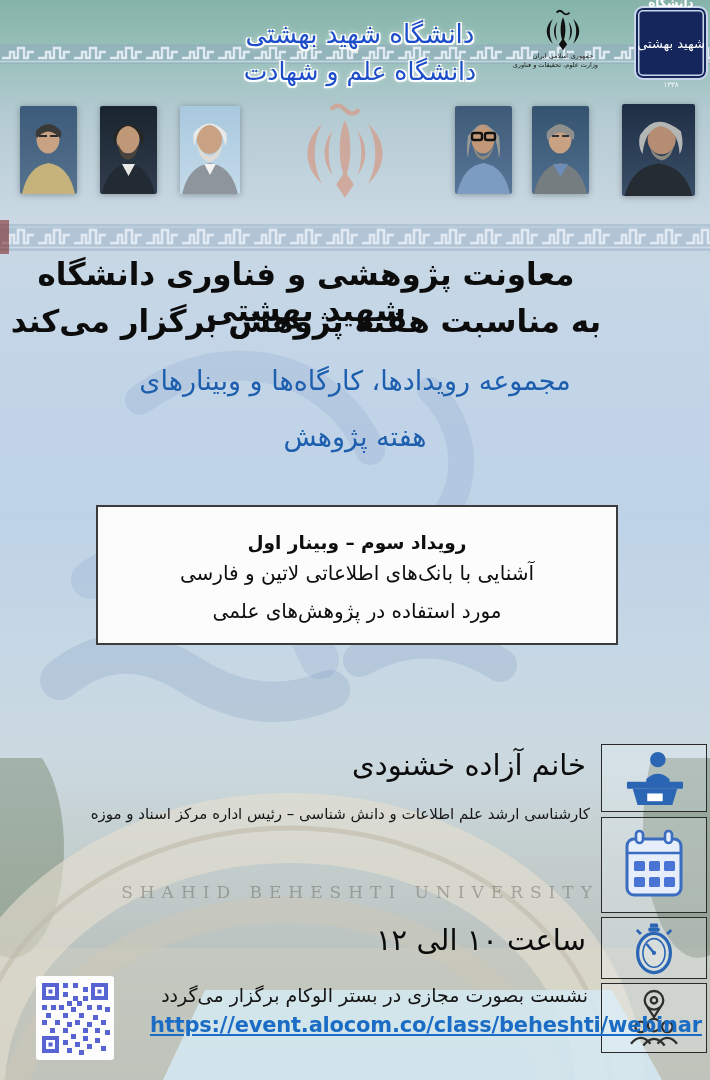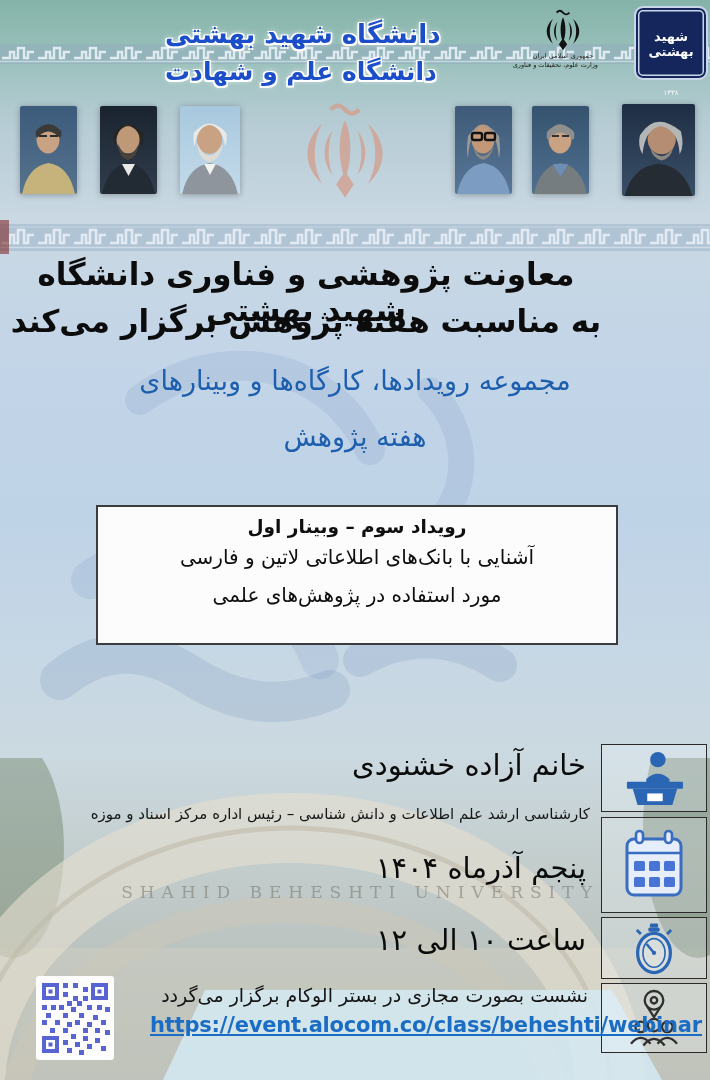--- a/index.html
+++ b/index.html
@@ -7,52 +7,52 @@
     position:relative;width:710px;height:1080px;overflow:hidden;
     font-family:"DejaVu Sans",sans-serif;
     background:linear-gradient(180deg,
       #85b3a9 0%, #98c0ba 5%, #b5cbd3 11%, #c9d8e3 20%, #c3d5e7 32%,
       #bfd3e7 48%, #c6d7e5 60%, #cbd9e0 70%, #c3cdcc 80%, #b9c1bd 90%, #b3bab6 100%);
   }
   .abs{position:absolute;}
   svg{display:block;}
 
   
-  .org-title{left:165px;top:18px;width:390px;text-align:left;direction:rtl;
-    color:#1d4ec9;font-weight:bold;
+  .org-title{left:165px;top:18px;width:390px;text-align:center;direction:rtl;
+    color:#1d4ec9;font-weight:normal;
     text-shadow:-1.5px -1.5px 0 #fff,1.5px -1.5px 0 #fff,-1.5px 1.5px 0 #fff,1.5px 1.5px 0 #fff,0 0 6px #fff;}
   .org-title .l1{font-size:26px;line-height:32px;}
   .org-title .l2{font-size:25px;line-height:32px;margin-top:6px;}
 
   .gov-emblem{left:528px;top:8px;width:70px;text-align:center;}
   .gov-cap{font-size:6.5px;line-height:1.35;color:#1a1a1a;direction:rtl;white-space:nowrap;}
 
   .uni-seal{left:634px;top:6px;width:70px;height:70px;background:#14265c;border-radius:9px;
     border:2px solid #c9d6ea;box-shadow:inset 0 0 0 2px #14265c, inset 0 0 0 3.5px #c9d6ea;
     display:flex;flex-direction:column;align-items:center;justify-content:center;color:#fff;
     direction:rtl;text-align:center;gap:27px;}
   .uni-seal .s1{font-size:12px;font-weight:bold;line-height:1.15;}
-  .uni-seal .s2{font-size:13px;font-weight:bold;line-height:1.15;}
+  .uni-seal .s2{font-size:13px;font-weight:normal;line-height:1.15;}
   .uni-seal .yr{font-size:7px;margin-top:2px;opacity:.9;}
 
   
   .band{left:0;width:710px;}
 
   
   .photo{top:106px;height:88px;width:57px;box-shadow:0 1px 6px rgba(0,0,0,.3);border-radius:2px;overflow:hidden;}
   .photo svg{width:100%;height:100%;}
 
   
   .headline{left:0;width:612px;text-align:center;direction:rtl;color:#0c0c0c;font-weight:bold;font-size:31px;}
   .series-line{left:0;width:710px;text-align:center;direction:rtl;color:#1d5fae;font-size:27px;}
 
   
   .event-box{left:96px;top:505px;width:522px;height:140px;background:#fcfcfc;
     border:2px solid #3c3c3c;text-align:center;direction:rtl;color:#0e0e0e;box-sizing:border-box;}
-  .event-box .eb-head{font-size:18.5px;font-weight:bold;margin-top:9px;}
+  .event-box .eb-head{font-size:18.5px;font-weight:bold;margin-top:25px;}
   .event-box .eb-line{font-size:20px;line-height:36px;margin-top:2px;}
 
   
   .icon-box{left:601px;width:106px;border:1.5px solid #2a2a2a;background:rgba(242,247,251,.28);
     display:flex;align-items:center;justify-content:center;box-sizing:border-box;}
   .dtxt{direction:rtl;color:#0b0b0b;white-space:nowrap;}
   .speaker-name{right:124px;top:748px;font-size:29px;}
   .speaker-sub{right:120px;top:805px;font-size:15px;color:#161616;}
   .date-text{right:124px;top:851px;font-size:29px;}
   .time-text{right:124px;top:923px;font-size:29px;}
@@ -308,21 +308,20 @@
         <circle cx="32" cy="43" r="7"></circle>
         <path d="M6 64 q11 -13 22 0"></path>
         <path d="M36 64 q11 -13 22 0"></path>
         <path d="M20 66 q12 -15 24 0"></path>
       </g>
     </svg>
   </div>
 
   <div class="abs dtxt speaker-name">خانم آزاده خشنودی</div>
   <div class="abs dtxt speaker-sub">کارشناسی ارشد علم اطلاعات و دانش شناسی – رئیس اداره مرکز اسناد و موزه</div>
-  <div class="abs dtxt date-text">پنجم آذرماه ۱۴۰۴</div>
   <div class="abs dtxt time-text">ساعت ۱۰ الی ۱۲</div>
   <div class="abs dtxt platform-note">نشست بصورت مجازی در بستر الوکام برگزار می‌گردد</div>
   <a class="abs webinar-url" href="#">https://event.alocom.co/class/beheshti/webinar</a>
 
   <div class="abs qr-wrap">
     <svg width="78" height="84" viewBox="0 0 78 84">
       <rect width="78" height="84" rx="3" fill="#fdfdfd"></rect>
       <g fill="#5864d2">
         <rect x="6" y="7" width="17" height="17"></rect>
           <rect x="55" y="7" width="17" height="17"></rect>

